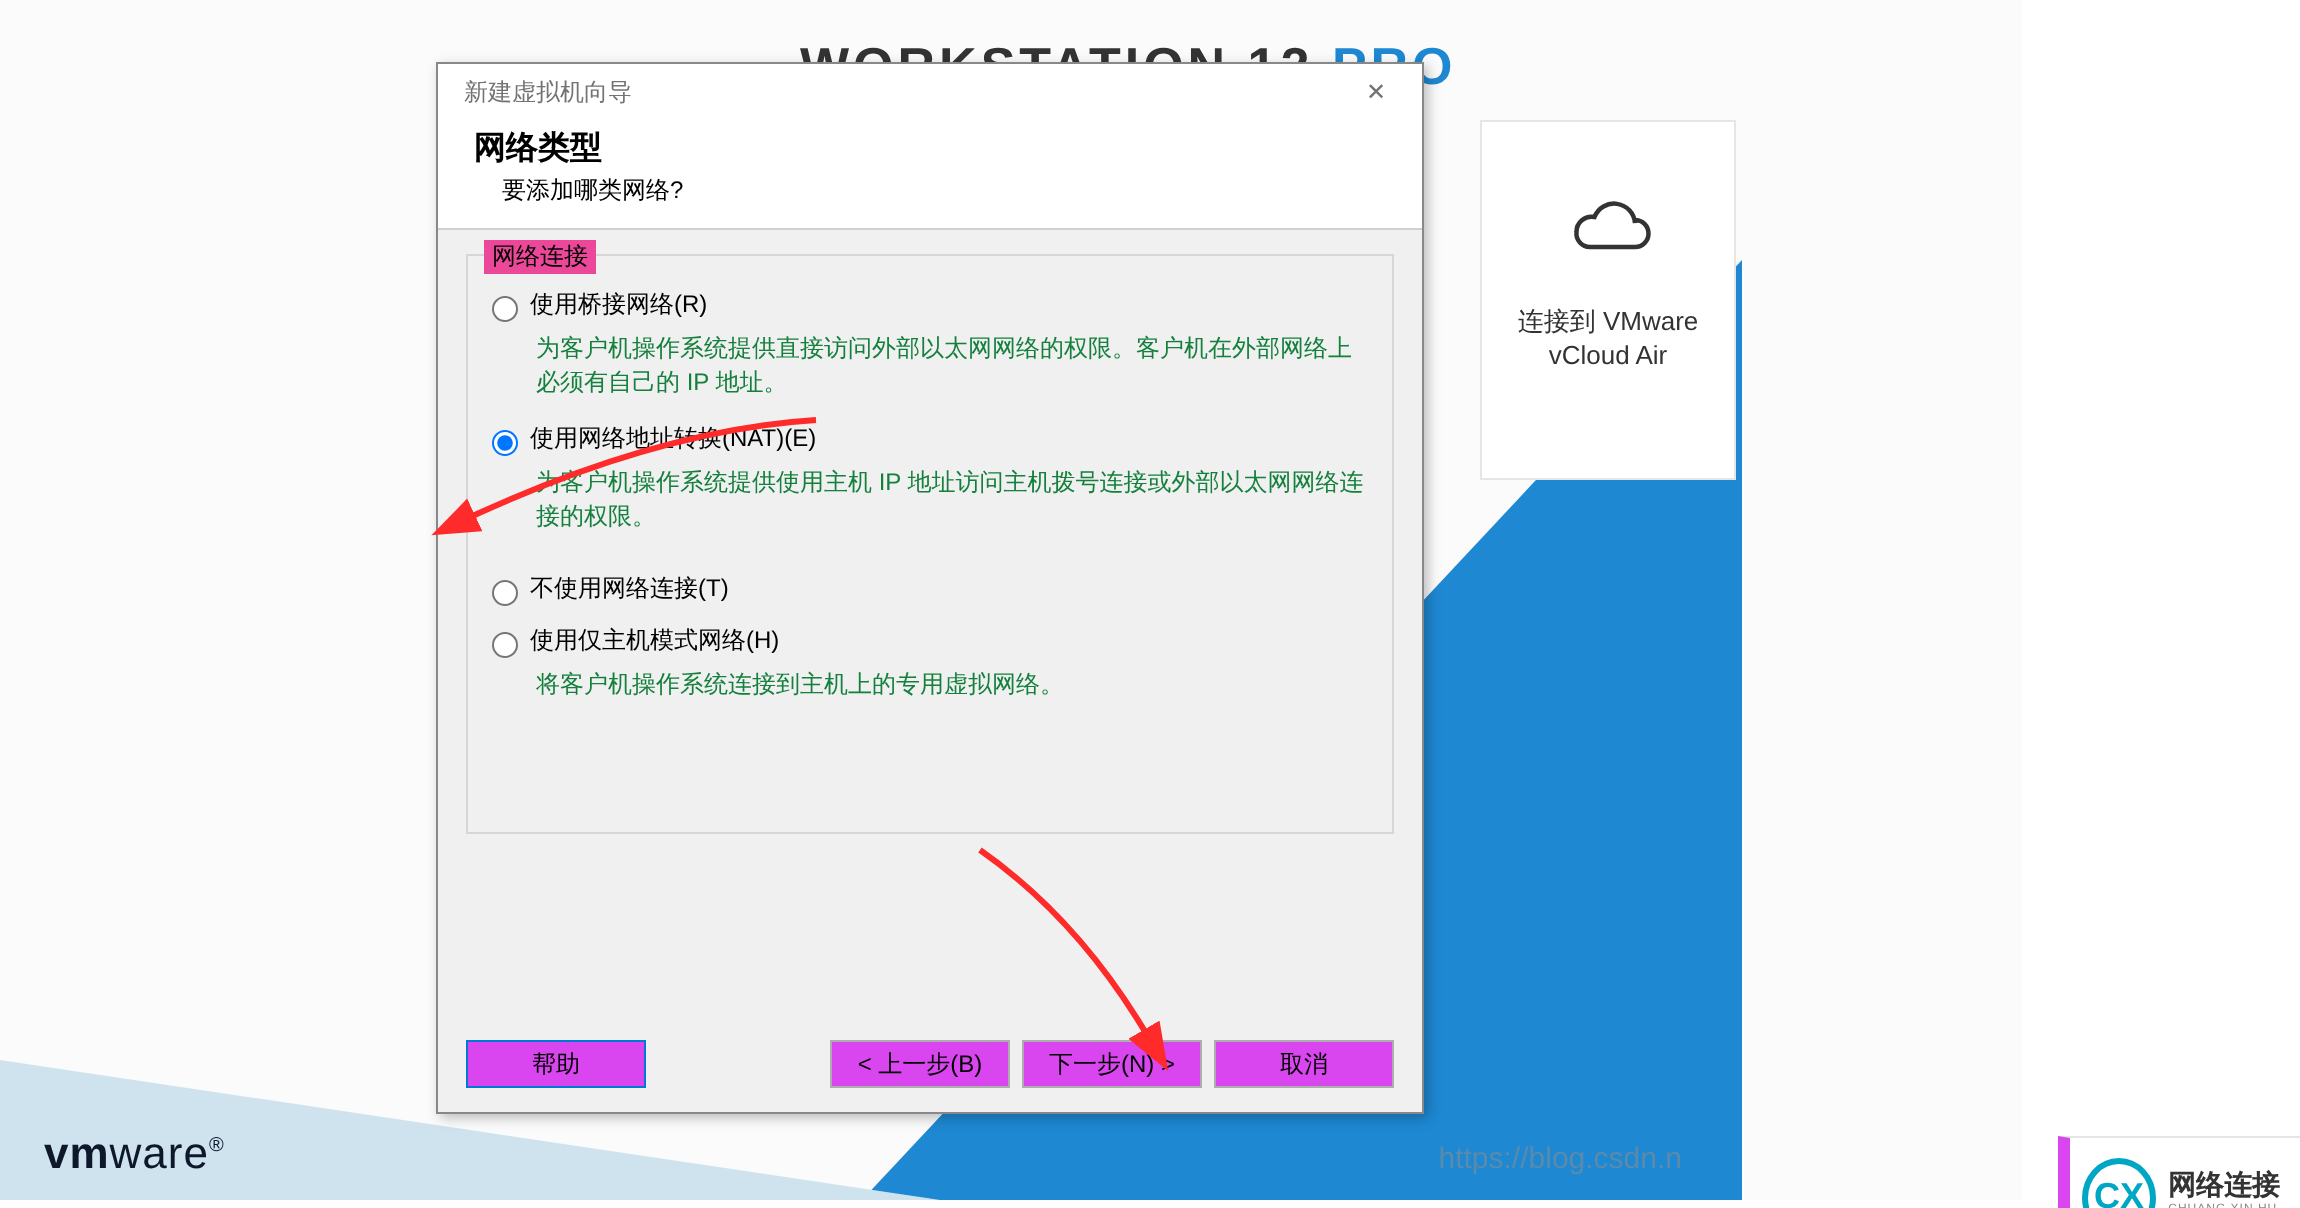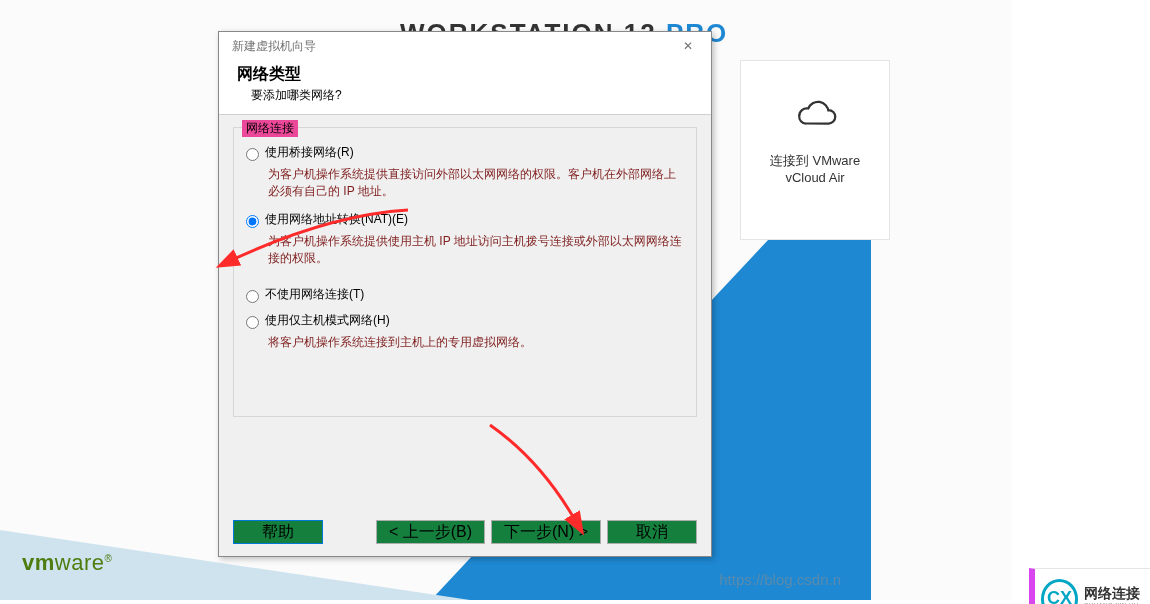--- a/index.html
+++ b/index.html
@@ -9,40 +9,40 @@
 
   
   .panel { position: absolute; left: 0; top: 0; width: 1011px; height: 600px; background: #fbfbfb; }
 
   
   .bg-title { position: absolute; left: 400px; top: 18px; font-size: 26px; font-weight: 700; letter-spacing: 2px; }
   .bg-title .dark { color: #333; }
   .bg-title .blue { color: #1e88d2; }
 
   
-  .card { position: absolute; left: 740px; top: 60px; width: 150px; height: 180px; background: #fff; border: 1px solid #e5e5e5; text-align: center; padding-top: 35px; font-size: 13px; color: #333; }
+  .card { position: absolute; left: 740px; top: 60px; width: 128px; height: 180px; background: #fff; border: 1px solid #e5e5e5; text-align: center; padding-top: 35px; font-size: 13px; color: #333; }
   .card .cloud-icon { width: 48px; height: 34px; margin: 0 auto 22px auto; }
   .card .cloud-icon svg { width: 48px; height: 34px; display: block; }
   .card .l1 { }
   .card .l2 { }
 
   
   .tri-big {
     position: absolute; right: 140px; top: 130px; width: 0; height: 0;
     border-left: 440px solid transparent;
     border-bottom: 470px solid #1e88d2;
   }
   .tri-light {
     position: absolute; left: 0; bottom: 0; width: 0; height: 0;
     border-right: 470px solid transparent;
     border-bottom: 70px solid #cfe3ef;
   }
 
   
-  .vmware-logo { position: absolute; left: 22px; bottom: 24px; color: #4d7c0f; font-size: 22px; letter-spacing: 0.5px; font-weight: 400; }
+  .vmware-logo { position: absolute; left: 22px; bottom: 10px; color: #0f172a; font-size: 22px; letter-spacing: 0.5px; font-weight: 400; }
   .vmware-logo b { font-weight: 700; }
 
   
   .watermark { position: absolute; right: 170px; bottom: 12px; color: rgba(140,140,140,0.55); font-size: 15px; font-family: Liberation Sans, sans-serif; }
 
   
   .brand-logo { position: absolute; right: 0; top: 568px; width: 121px; height: 60px; background: #fff; border-top: 1px solid #e5e5e5; border-left: 6px solid #d946ef; display: flex; align-items: center; gap: 6px; padding-left: 6px; }
   .brand-logo .circ { width: 40px; height: 40px; border: 3px solid #00a7c4; border-radius: 50%; display:flex; align-items:center; justify-content:center; color:#00a7c4; font-weight:700; font-size:18px; }
   .brand-logo .txt { font-size: 14px; color:#333; font-weight:700; line-height:1; }
   .brand-logo .sub { font-size: 6px; color:#888; letter-spacing:0.5px; display:block; }
@@ -56,25 +56,25 @@
   .head-area .h-title { font-weight: 700; font-size: 16px; margin-bottom: 2px; }
   .head-area .h-sub { font-size: 12px; padding-left: 14px; }
 
   .body-area { padding: 12px 14px 0 14px; background: #f0f0f0; height: 400px; }
   .groupbox { border: 1px solid #d6d6d6; padding: 10px 10px 14px 10px; background: #f0f0f0; height: 290px; position: relative; }
   .group-legend { position: absolute; top: -8px; left: 8px; background: #ec4899; padding: 0 4px; font-size: 12px; }
 
   .opt { margin: 6px 0 2px 2px; }
   .opt label { display: inline-flex; align-items: flex-end; gap: 6px; }
   .opt input[type=radio] { margin: 0; }
-  .opt .desc { margin: 2px 0 10px 22px; color: #7f1d1d; line-height: 1.45; }
+  .opt .desc { margin: 2px 0 10px 22px; color: #15803d; line-height: 1.45; }
 
   .btn-row { position: absolute; left: 0; bottom: 0; width: 100%; padding: 10px 14px 12px 14px; background: #f0f0f0; display: flex; align-items: center; }
   .btn-row .gap { flex: 1; }
-  button.win { height: 24px; min-width: 90px; font-size: 16px; background: #15803d; border: 1px solid #adadad; padding: 0 12px; }
+  button.win { height: 24px; min-width: 90px; font-size: 12px; background: #d946ef; border: 1px solid #adadad; padding: 0 12px; }
   button.win.help { border: 1px solid #0078d7; color: #000; margin-right: auto; }
   button.win + button.win { margin-left: 6px; }
 
   
   .arrow { position: absolute; pointer-events: none; }
   .arrow svg { overflow: visible; }
 
   
   .outer-frame { position:absolute; left:0; top:0; width:1150px; height:604px; pointer-events:none; }
 </style>

